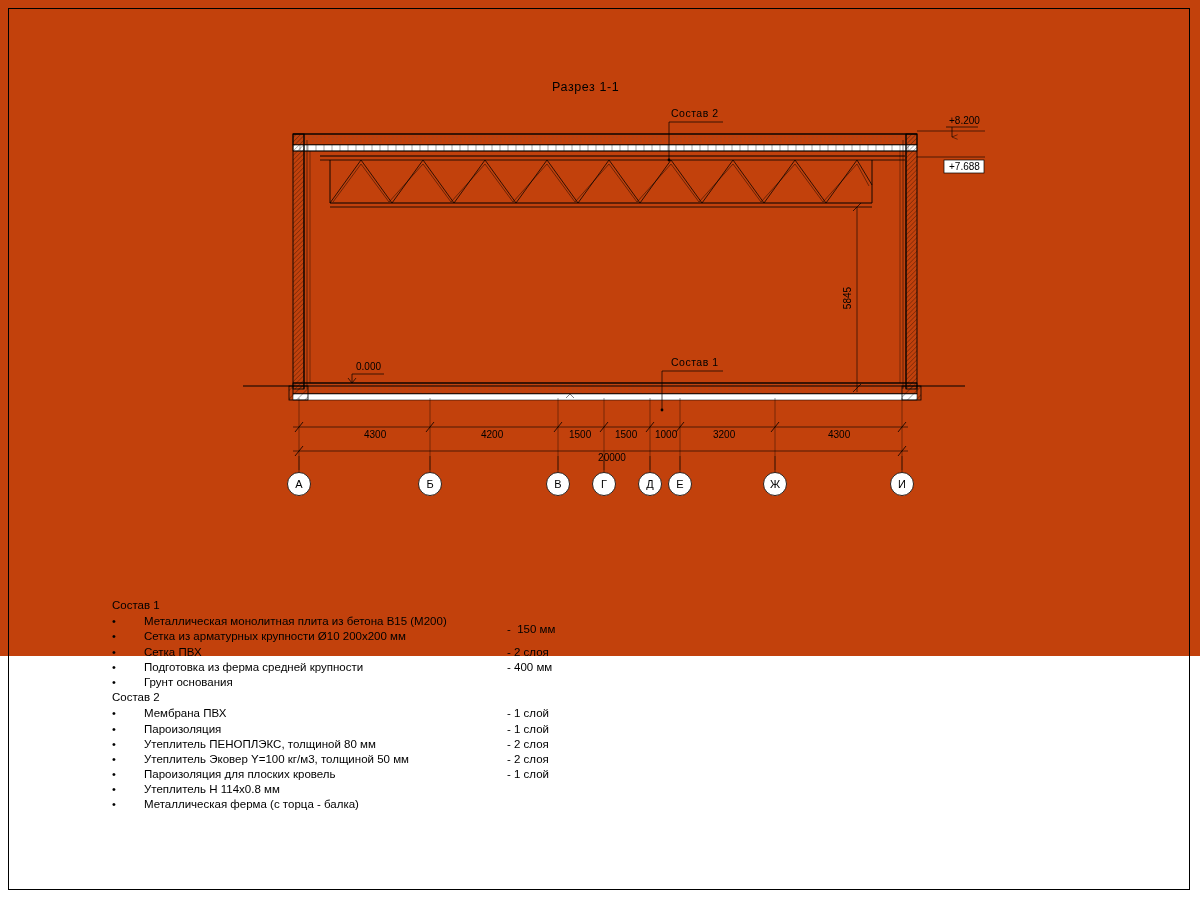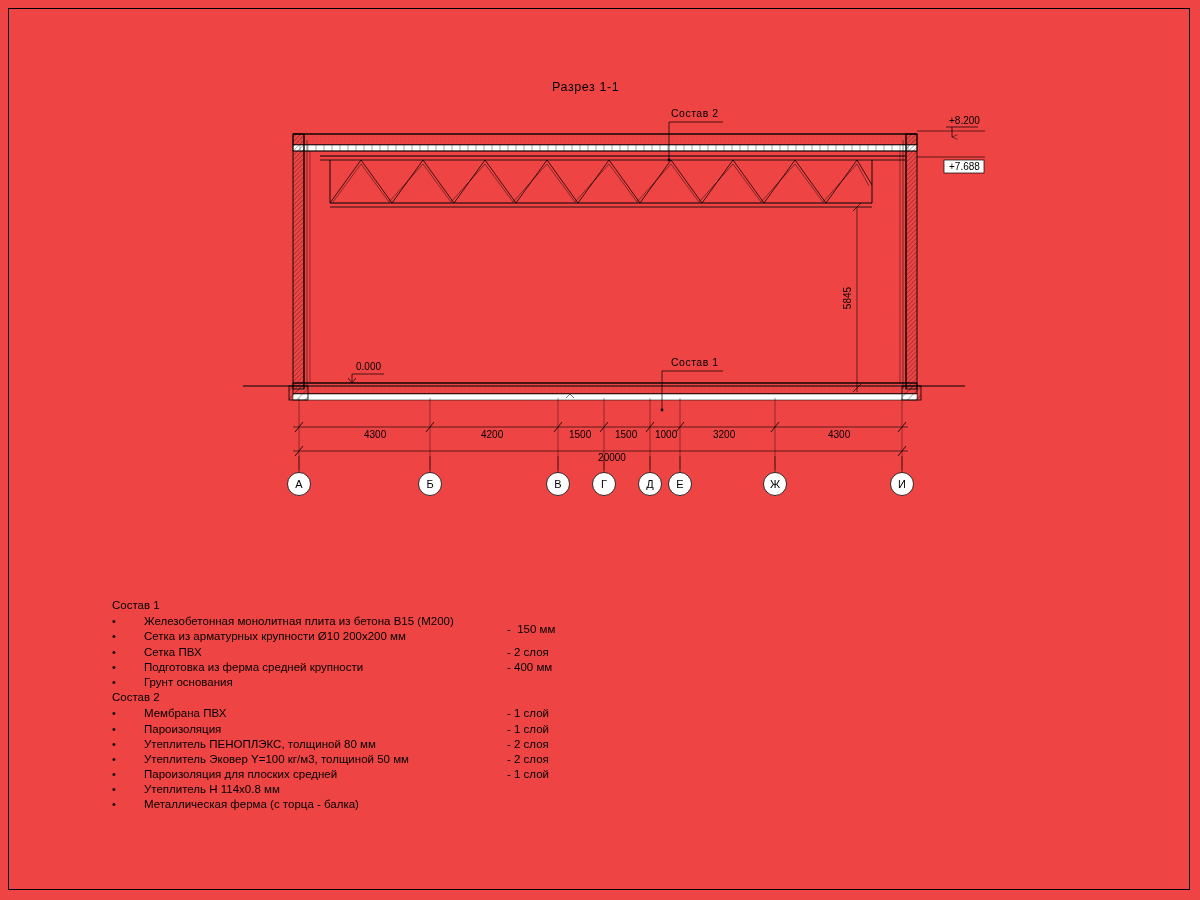--- a/index.html
+++ b/index.html
@@ -12,22 +12,22 @@
     height: 900px;
     font-family: "Liberation Sans", sans-serif;
     color: #000000;
     position: relative;
     overflow: hidden;
   }
   .sheet {
     position: absolute;
     left: 0; top: 0;
     width: 1200px;
-    height: 900px;
-    background: #ef4444;
+    height: 656px;
+    background: #c2410c;
   }
   .sheet-border {
     position: absolute;
     left: 8px; top: 8px;
     width: 1182px;
     height: 882px;
     border: 1px solid #000000;
     box-sizing: border-box;
   }
   svg.drawing {
@@ -350,21 +350,21 @@
     <path d="M566,398 l4,-4 l4,4" fill="none" stroke="#000" stroke-width="0.5"></path>
   </svg>
 
   <div class="legend">
 
     <div class="head">Состав 1</div>
 
     <div class="rowwrap">
       <div class="row">
         <span class="bullet">•</span>
-        <span class="txt">Железобетонная монолитная плита из бетона В15 (М200)</span>
+        <span class="txt">Металлическая монолитная плита из бетона В15 (М200)</span>
       </div>
       <span class="val" style="top:8px">-  150 мм</span>
     </div>
 
     <div class="rowwrap">
       <div class="row">
         <span class="bullet">•</span>
         <span class="txt">Сетка из арматурных крупности Ø10 200х200 мм</span>
       </div>
       <span class="val" style="top:0"></span>
@@ -424,21 +424,21 @@
       <div class="row">
         <span class="bullet">•</span>
         <span class="txt">Утеплитель Эковер Y=100 кг/м3, толщиной 50 мм</span>
       </div>
       <span class="val" style="top:0">- 2 слоя</span>
     </div>
 
     <div class="rowwrap">
       <div class="row">
         <span class="bullet">•</span>
-        <span class="txt">Пароизоляция для плоских средней</span>
+        <span class="txt">Пароизоляция для плоских кровель</span>
       </div>
       <span class="val" style="top:0">- 1 слой</span>
     </div>
 
     <div class="rowwrap">
       <div class="row">
         <span class="bullet">•</span>
         <span class="txt">Утеплитель Н 114х0.8 мм</span>
       </div>
       <span class="val" style="top:0"></span>

